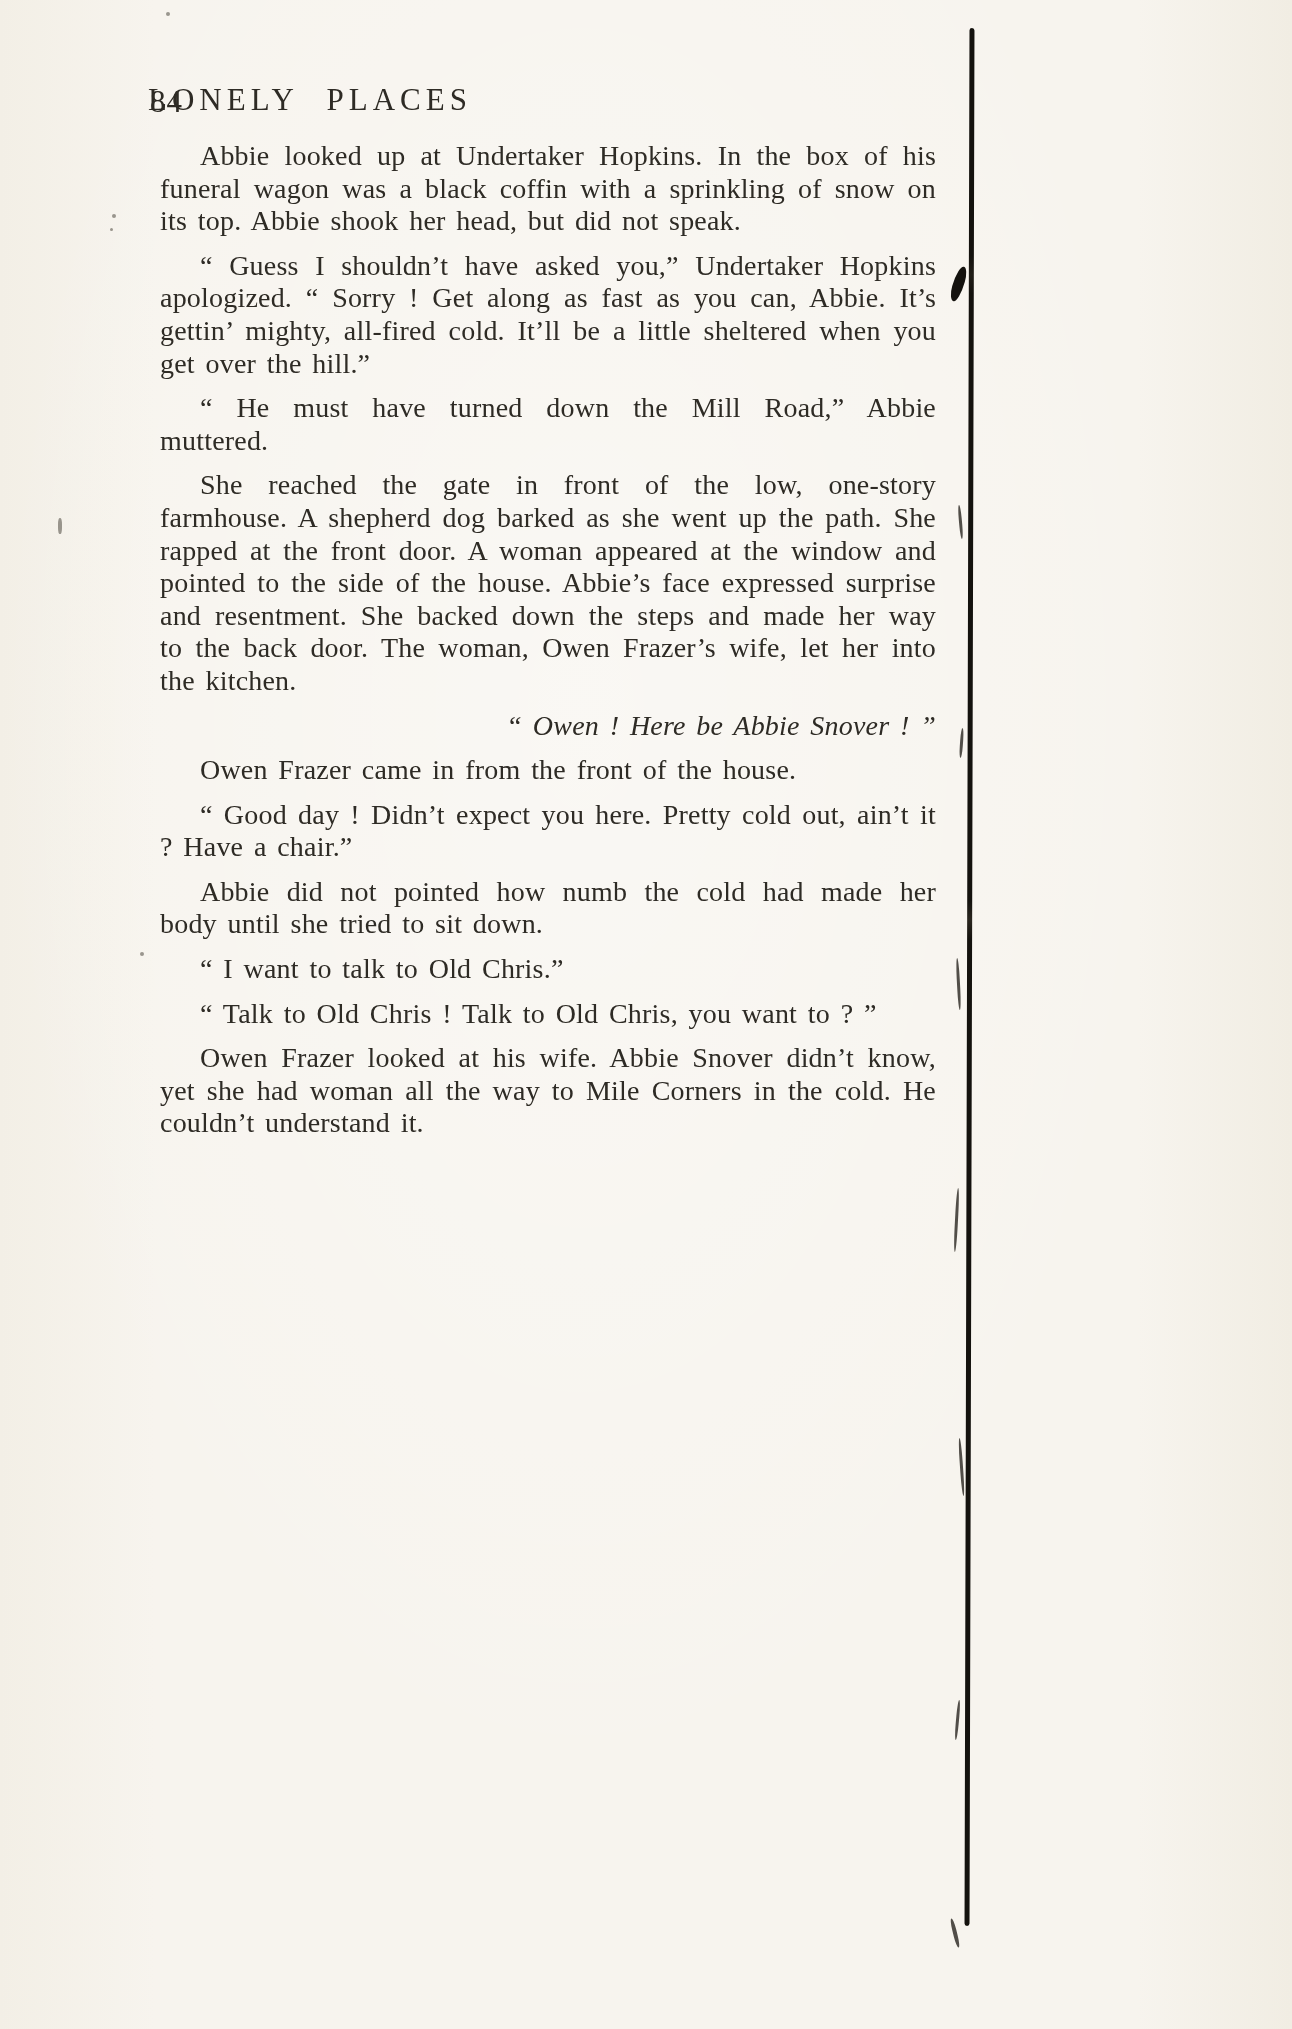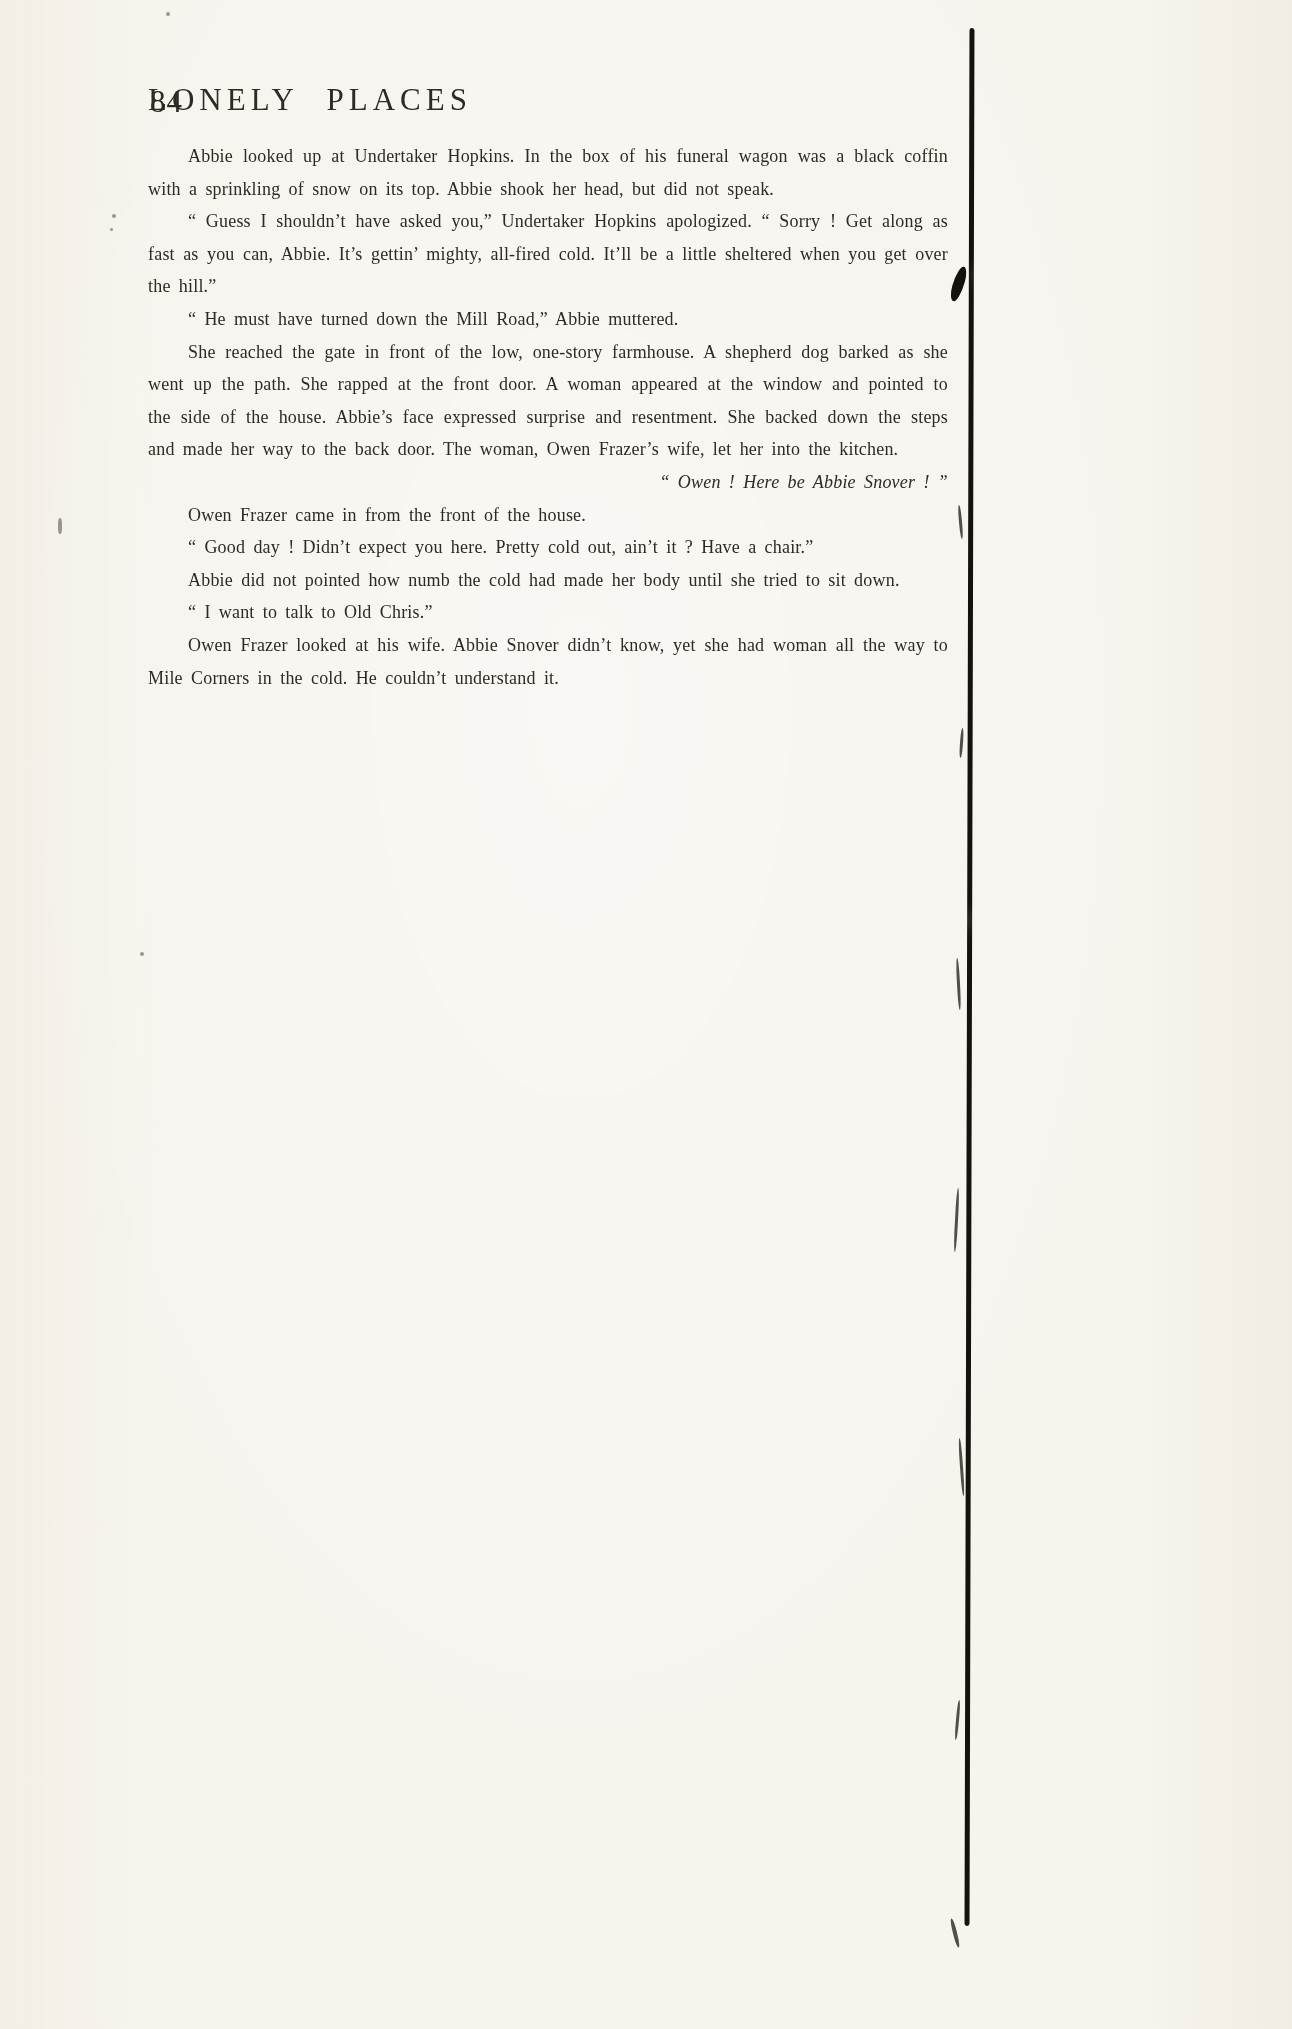--- a/index.html
+++ b/index.html
@@ -39,22 +39,22 @@
     letter-spacing: 1px;
   }
   .running-title {
     text-align: left;
     font-size: 31px;
     letter-spacing: 5px;
     word-spacing: 16px;
     padding-top: 2px;
   }
   .body-text p {
-    margin: 0;
-    font-size: 18px;
+    margin: 12px;
+    font-size: 28px;
     line-height: 32.6px;
     text-align: justify;
     text-indent: 40px;
     word-spacing: 3.5px;
     letter-spacing: 0.2px;
   }
   .body-text p.italic {
     font-style: italic;
     text-align: right;
   }
@@ -121,20 +121,21 @@
     <div class="body-text">
       <p>Abbie looked up at Undertaker Hopkins.  In the box of his funeral wagon was a black coffin with a sprinkling of snow on its top.  Abbie shook her head, but did not speak.</p>
       <p>“ Guess I shouldn’t have asked you,” Undertaker Hopkins apologized.  “ Sorry !  Get along as fast as you can, Abbie.  It’s gettin’ mighty, all-fired cold.  It’ll be a little sheltered when you get over the hill.”</p>
       <p>“ He must have turned down the Mill Road,” Abbie muttered.</p>
       <p>She reached the gate in front of the low, one-story farmhouse.  A shepherd dog barked as she went up the path.  She rapped at the front door.  A woman appeared at the window and pointed to the side of the house.  Abbie’s face expressed surprise and resentment.  She backed down the steps and made her way to the back door.  The woman, Owen Frazer’s wife, let her into the kitchen.</p>
       <p class="italic">“ Owen !  Here be Abbie Snover ! ”</p>
       <p>Owen Frazer came in from the front of the house.</p>
       <p>“ Good day !  Didn’t expect you here.  Pretty cold out, ain’t it ?  Have a chair.”</p>
       <p>Abbie did not pointed how numb the cold had made her body until she tried to sit down.</p>
       <p>“ I want to talk to Old Chris.”</p>
+      <p>“ Talk to Old Chris !  Talk to Old Chris, you want to ? ”</p>
       <p>Owen Frazer looked at his wife.  Abbie Snover didn’t know, yet she had woman all the way to Mile Corners in the cold.  He couldn’t understand it.</p>
     </div>
 
   </div>
 
   <div class="edge-line"></div>
   <div class="ink-mark"></div>
   <div class="speck s1"></div>
   <div class="speck s2"></div>
   <div class="speck s3"></div>

